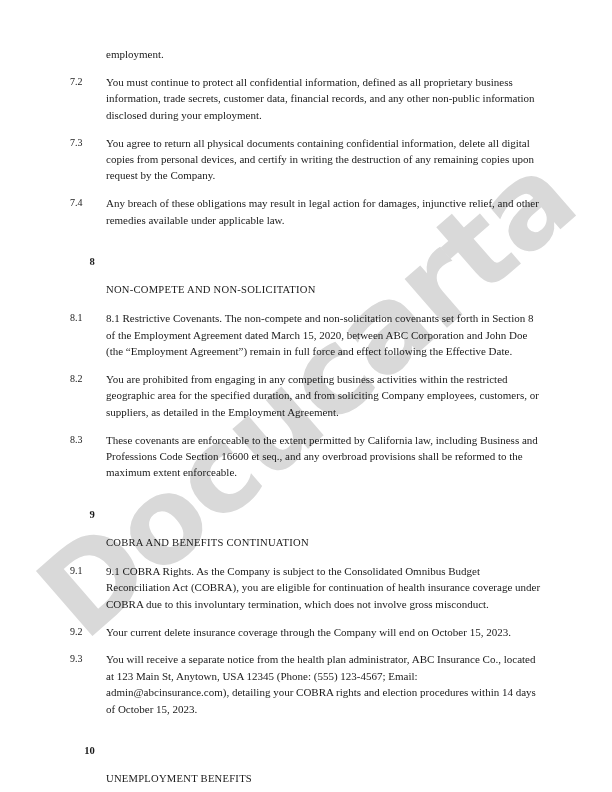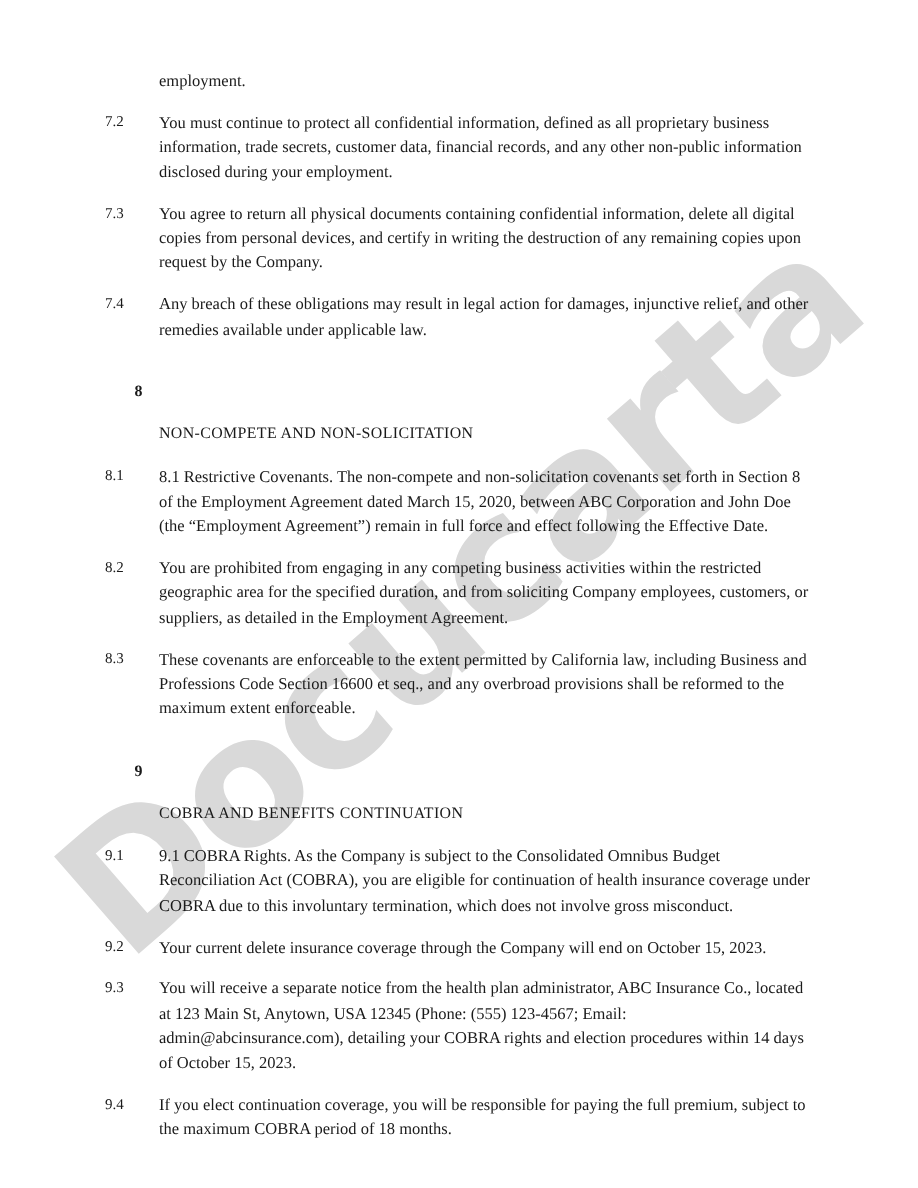--- a/index.html
+++ b/index.html
@@ -152,19 +152,19 @@
         <div class="clause-body"><b>9.1 COBRA Rights</b><span>. As the </span><b>Company</b><span> is subject to the Consolidated Omnibus Budget Reconciliation Act (COBRA), you are eligible for continuation of health insurance coverage under COBRA due to this involuntary termination, which does not involve gross misconduct.</span></div>
       </div>
       <div class="clause">
         <div class="clause-num">9.2</div>
         <div class="clause-body"><span>Your current delete insurance coverage through the </span><b>Company</b><span> will end on October 15, 2023.</span></div>
       </div>
       <div class="clause">
         <div class="clause-num">9.3</div>
         <div class="clause-body"><span>You will receive a separate notice from the health plan administrator, ABC Insurance Co., located at 123 Main St, Anytown, USA 12345 (Phone: (555) 123-4567; Email: admin@abcinsurance.com), detailing your COBRA rights and election procedures within 14 days of October 15, 2023.</span></div>
       </div>
-      <div class="clause">
-        <div class="clause-num">9.4</div>
-        <div class="clause-body"><span>If you elect continuation coverage, you will be responsible for paying the full premium, subject to the maximum COBRA period of 18 months.</span></div>
+      <div class="heading">
+        <div class="heading-num">10</div>
+        <div class="heading-text">UNEMPLOYMENT BENEFITS</div>
       </div>
     </div>
 
 </div>
 
 </body></html>

